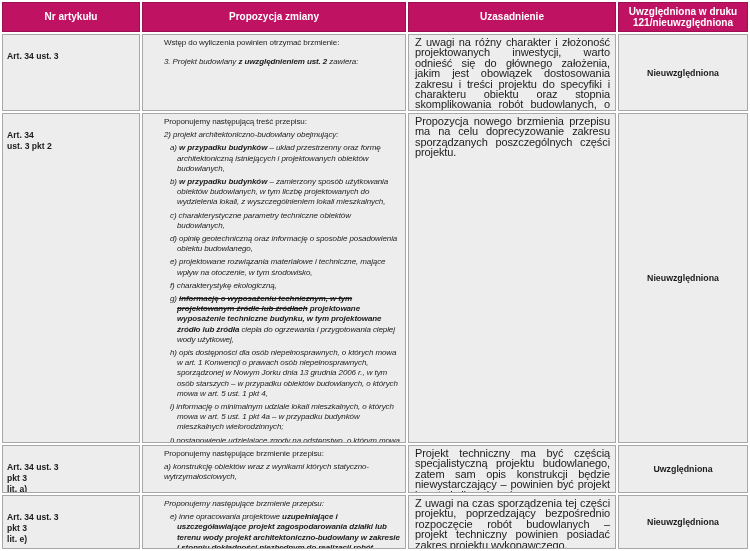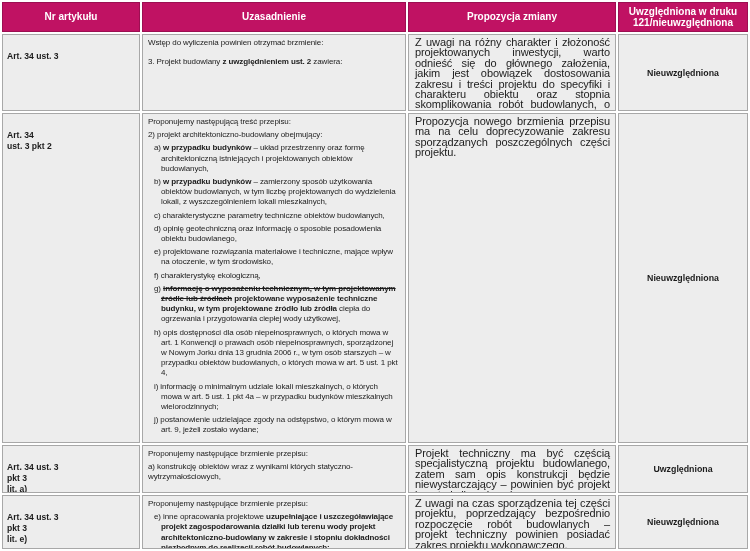--- a/index.html
+++ b/index.html
@@ -56,36 +56,36 @@
     padding:2px 5px 2px 6px;
     text-align:justify;
   }
   .status{
     font-weight:bold;
     font-size:8.8px;
     display:flex;align-items:center;justify-content:center;
     text-align:right;
     padding:2px;
   }
-  .p{margin:0 0 3px 0;}
+  .p{margin:0 0 3px 16px;}
   .prop .p:last-child{margin-bottom:0;}
-  .ital{}
+  .ital{font-style:italic;}
   .hang{padding-left:13px;text-indent:-7px;}
   .gap{margin-top:9px;}
   .b{font-weight:bold;}
   .st{text-decoration:line-through;}
 </style>
 </head>
 <body>
 
 <div class="table">
 
   <div class="cell th">Nr artykułu</div>
+  <div class="cell th">Propozycja zmiany</div>
   <div class="cell th">Uzasadnienie</div>
-  <div class="cell th">Propozycja zmiany</div>
   <div class="cell th">Uwzględniona w druku 121/nieuwzględniona</div>
 
   <div class="cell art">Art. 34 ust. 3</div>
   <div class="cell prop">
       <div class="p"><span>Wstęp do wyliczenia powinien otrzymać brzmienie:</span></div>
       <div class="p ital gap"><span>3. Projekt budowlany </span><span class="b">z uwzględnieniem ust. 2</span><span> zawiera:</span></div>
     </div>
   <div class="cell just">Z uwagi na różny charakter i złożoność projektowanych inwestycji, warto odnieść się do głównego założenia, jakim jest obowiązek dostosowania zakresu i treści projektu do specyfiki i charakteru obiektu oraz stopnia skomplikowania robót budowlanych, o czym stanowi ust. 2 art. 34 Prawa budowlanego.</div>
   <div class="cell status">Nieuwzględniona</div>
 

